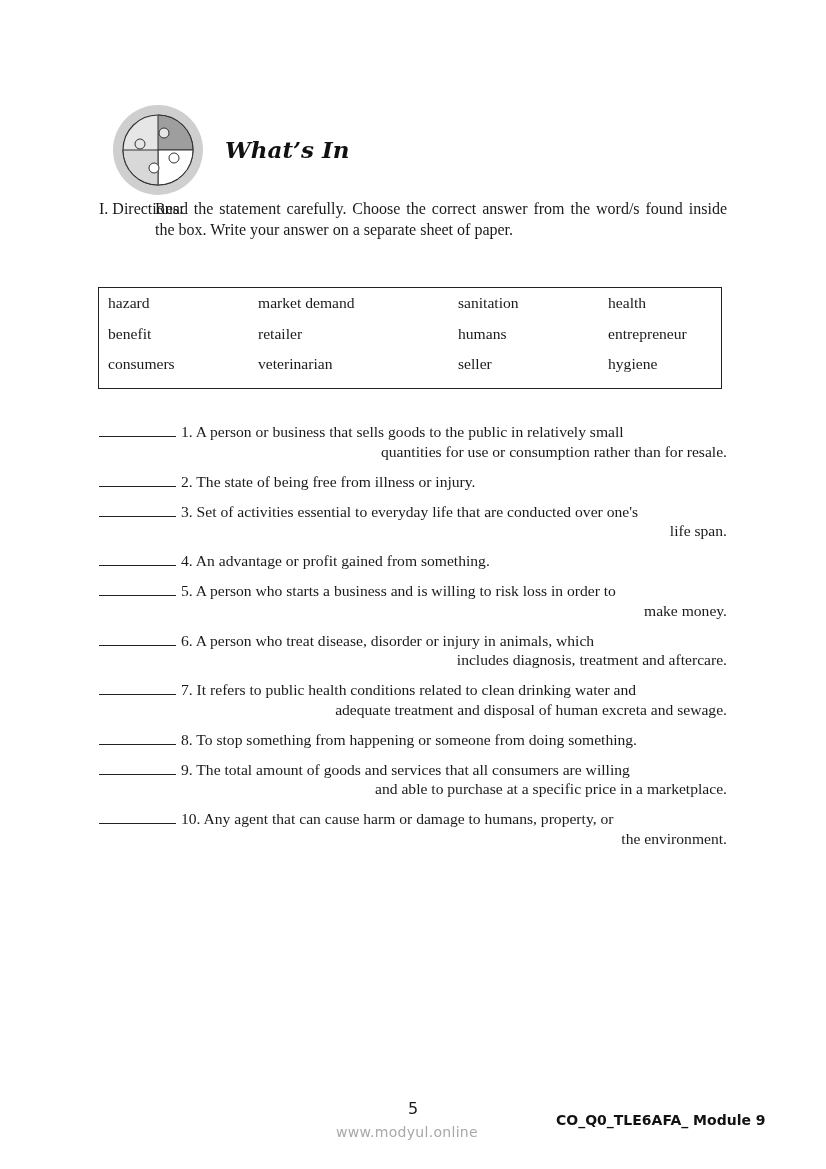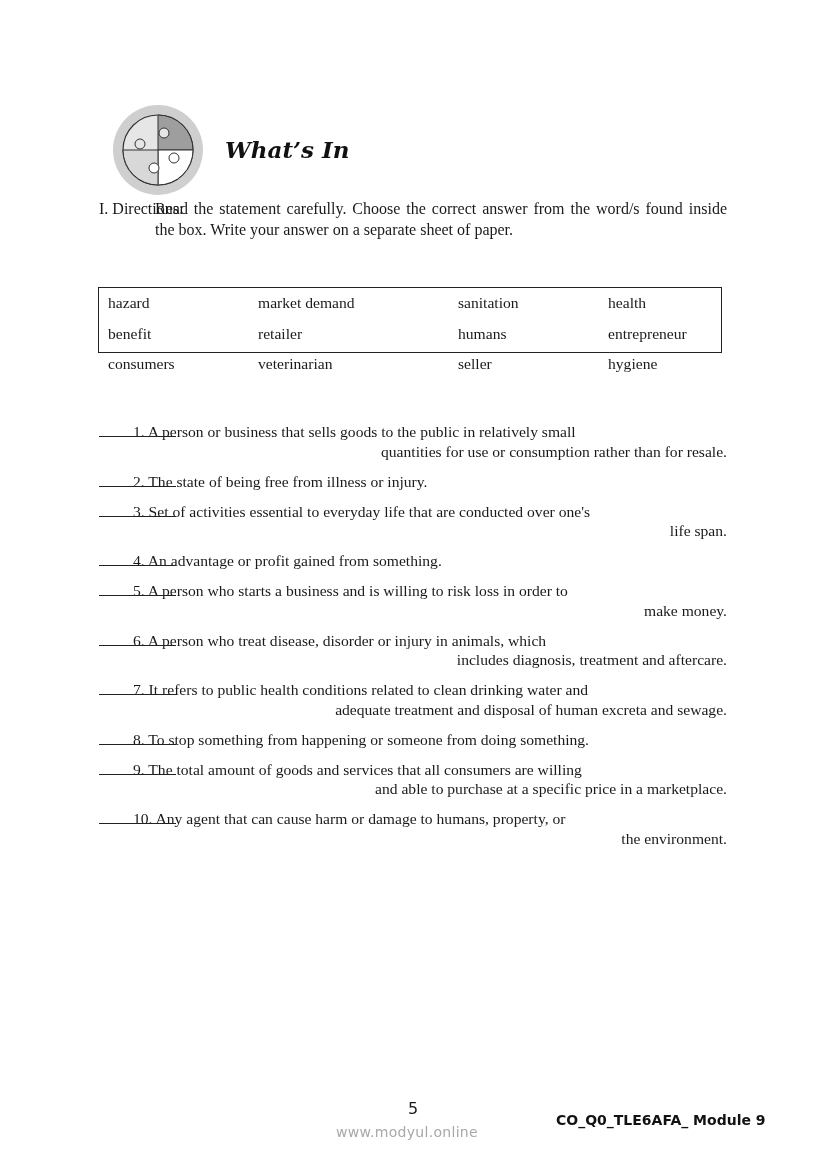--- a/index.html
+++ b/index.html
@@ -6,29 +6,29 @@
   body { width:826px; height:1169px; position:relative; overflow:hidden;
          font-family:"DejaVu Serif","Liberation Serif",serif; color:#1a1a1a; }
   .header { position:absolute; left:112px; top:104px; display:flex; align-items:center; }
   .icon { width:92px; height:92px; }
   .title { position:absolute; left:225px; top:136px; font-family:"DejaVu Serif",serif;
            font-weight:bold; font-style:italic; font-size:23px; color:#111; white-space:nowrap; }
   .directions { position:absolute; left:99px; top:199px; width:628px; font-family:Liberation Serif, serif;
                 font-size:16px; line-height:20.5px; }
   .directions .lbl { position:absolute; left:0; top:0; }
   .directions .txt { margin-left:56px; text-align:justify; }
-  .wordbox { position:absolute; left:98px; top:287px; width:624px; height:66px;
+  .wordbox { position:absolute; left:98px; top:287px; width:624px; height:102px;
              border:1.5px solid #222; box-sizing:border-box;
              font-family:"Liberation Serif",serif; font-size:15.6px; }
   .wordbox .cell { position:absolute; white-space:nowrap; }
   .items { position:absolute; left:99px; top:422px; width:628px;
            font-family:"Liberation Serif",serif; font-size:15.6px; line-height:19.5px; }
   .item { position:relative; margin-bottom:10.5px; }
   .blank { position:absolute; left:0; top:0; width:77px; height:14px; border-bottom:1px solid #222; }
-  .q { margin-left:34px; text-align:justify; }
+  .q { margin-left:82px; text-align:justify; }
   .q .cont { display:block; padding-left:17px; text-align:right; }
   .pageno { position:absolute; left:408px; top:1099px; font-family:"DejaVu Sans",sans-serif; font-size:16px; }
   .watermark { position:absolute; left:336px; top:1124px; font-family:"DejaVu Sans",sans-serif;
                font-size:14px; color:#a8a8a8; letter-spacing:0.3px; }
   .code { position:absolute; left:556px; top:1112px; font-family:"DejaVu Sans",sans-serif;
           font-weight:bold; font-size:14px; color:#111; white-space:nowrap; }
 </style>
 </head>
 <body>
 

